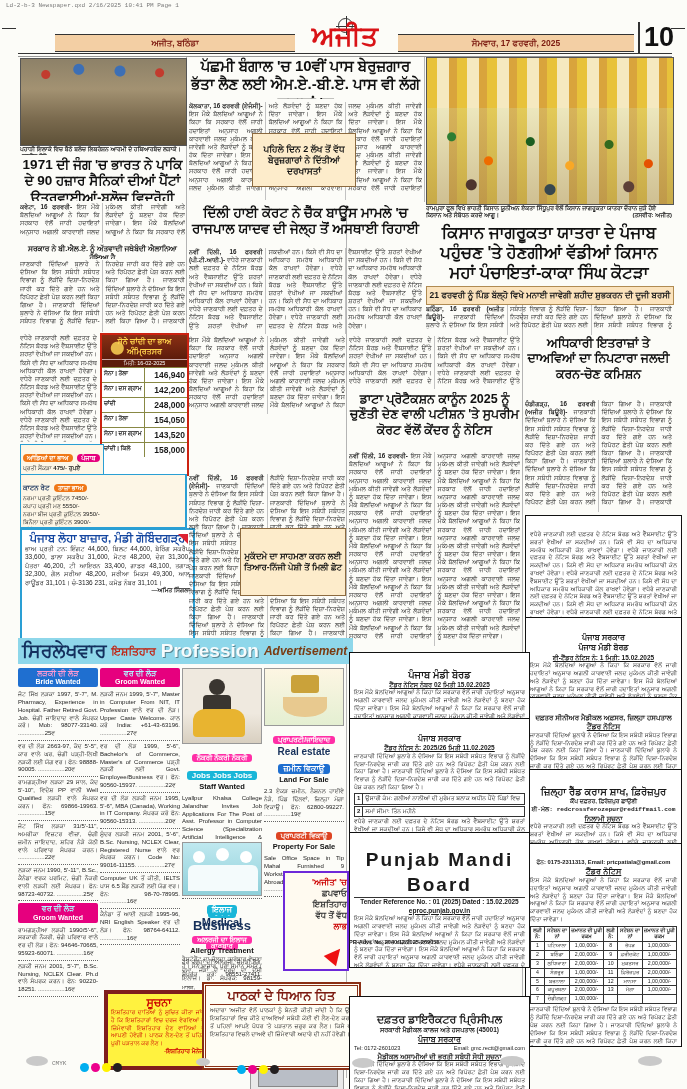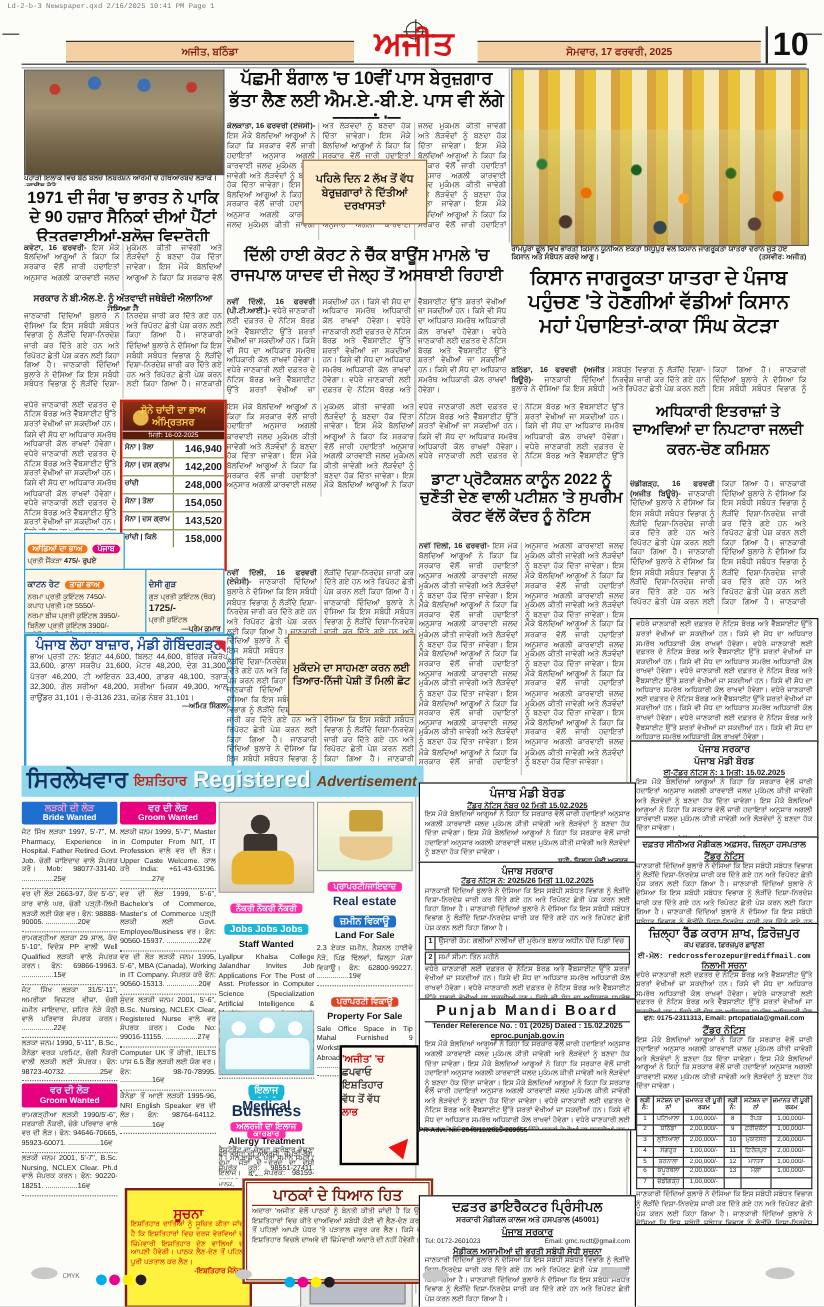--- a/index.html
+++ b/index.html
@@ -67,31 +67,31 @@
   .chead .l1{font-size:8px}.chead .l2{font-size:7px}
   .bride{background:#1f6fd0;color:#fff}.bride .l1{color:#ff9ad2}
   .groom{background:#e6007e;color:#fff}.groom .l1{color:#aff3ff}
   .ad{font-size:6px;line-height:1.3;text-align:justify;border-bottom:1px dotted #666;padding:2px 0;color:#222}
   .sechdr{text-align:center;margin:2px 0}
   .sechdr .cy{background:#19b6d8;color:#fff;font-weight:bold;font-size:8px;border-radius:3px;padding:0 5px;display:inline-block}
   .sechdr .big{font-weight:bold;font-size:13px;color:#16305a;display:block;line-height:1.1}
   .sechdr .pk{background:#ff2ea6;color:#fff;font-weight:bold;font-size:7px;border-radius:3px;padding:0 5px;display:inline-block}
   .sechdr .dk{font-weight:bold;font-size:7.5px;color:#111;display:block}
   .illus{border:1px solid #999;overflow:hidden;position:relative;margin-bottom:2px}
-  .promo{border:2px solid #000000;background:#fffaf0;text-align:left;font-weight:bold;color:#333;position:relative;overflow:hidden}
+  .promo{border:2px solid #6d28d9;background:#fffaf0;text-align:right;font-weight:bold;color:#333;position:relative;overflow:hidden}
   .promo .arrow{position:absolute;right:4px;bottom:6px;width:0;height:0;border-left:8px solid transparent;
       border-right:8px solid transparent;border-bottom:16px solid #e11;transform:rotate(40deg)}
-  .soochna{background:#fff23f;border:2px solid #7f1d1d;padding:14px 3px;overflow:hidden}
+  .soochna{background:#fff23f;border:4px solid #7f1d1d;padding:2px 3px;overflow:hidden}
   .soochna .t{color:#c00;font-weight:bold;text-align:center;font-size:11px}
   .soochna .b{color:#c00;font-size:6px;line-height:1.3;text-align:justify}
   .readers{background:#fffdf4;border:2px solid #8a2f14;outline:1px solid #8a2f14;outline-offset:-4px;padding:4px 6px;overflow:hidden}
   .readers .t{color:#7c1a10;font-weight:bold;text-align:center;font-size:13px;border-bottom:1px solid #8a2f14;margin-bottom:2px}
   .readers .b{font-size:6px;line-height:1.32;text-align:justify;color:#222}
   
-  .notice{border:1.5px solid #111;background:#fff;padding:2px 4px;overflow:hidden;font-size:6px;line-height:1.3;text-align:justify}
+  .notice{border:1.5px solid #111;background:#fff;padding:15px 4px;overflow:hidden;font-size:6px;line-height:1.3;text-align:justify}
   .nt{font-weight:bold;text-align:center;overflow:hidden}
   .nu{text-decoration:underline}
   .sig{text-align:right;font-weight:bold;font-size:6px;line-height:1.25}
   .pr{font-size:5.6px;font-weight:bold}
   .ptab{width:100%;border-collapse:collapse;font-size:5.2px;line-height:1.15;margin:2px 0}
   .ptab td,.ptab th{border:1px solid #333;padding:1px;text-align:center}
   .clock{display:inline-block;width:11px;height:11px;border:1.5px solid #111;border-radius:50%;position:relative;vertical-align:middle}
   .clock:before{content:"";position:absolute;left:4px;top:2px;width:1.5px;height:4px;background:#111}
   .clock:after{content:"";position:absolute;left:4px;top:4px;width:3.5px;height:1.5px;background:#111}
   
@@ -175,53 +175,47 @@
     <div class="rline"><span>ਪ੍ਰਤੀ ਸੈਂਕੜਾ</span> <b>475/- ਰੁਪਏ</b></div>
   </div>
 
   <div class="abs ratebox" style="left:20px;top:474px;width:165px;height:52px;display:flex">
     <div style="flex:1.6;padding:1px 2px;border-right:1px solid #2a9fd4">
       <b style="font-size:7px;color:#16305a">ਕਾਟਨ ਰੇਟ</b>
       <span class="chip">ਤਾਜ਼ਾ ਭਾਅ</span>
       <div class="rline"><span>ਨਰਮਾ ਪ੍ਰਤੀ ਕੁਇੰਟਲ 7450/-</span></div><div class="rline"><span>ਕਪਾਹ ਪ੍ਰਤੀ ਮਣ 5550/-</span></div><div class="rline"><span>ਨਰਮਾ ਬੀਜ ਪ੍ਰਤੀ ਕੁਇੰਟਲ 3950/-</span></div><div class="rline"><span>ਬਿਨੌਲਾ ਪ੍ਰਤੀ ਕੁਇੰਟਲ 3900/-</span></div><div class="rline"><span>ਵੜੇਵੇਂ ਪ੍ਰਤੀ ਕੁਇੰਟਲ 4100/-</span></div>
       
     </div>
-    <div style="flex:1;padding:1px 2px">
-      <b style="font-size:7px;color:#16305a">ਦੇਸੀ ਗੁੜ</b>
-      <div class="rline">ਗੁੜ ਪ੍ਰਤੀ ਕੁਇੰਟਲ (ਥੋਕ)</div>
-      <div class="rline" style="font-weight:bold;font-size:8px">1725/-</div>
-      <div class="rline">ਪ੍ਰਤੀ ਕੁਇੰਟਲ</div>
-      <div class="rline" style="text-align:right;font-weight:bold">—ਪ੍ਰੇਮ ਕੁਮਾਰ</div>
-    </div>
   </div>
 
   <div class="abs ironbox" style="left:20px;top:528px;width:165px;height:106px;padding:2px 3px">
     <div class="iron-t">ਪੰਜਾਬ ਲੋਹਾ ਬਾਜ਼ਾਰ, ਮੰਡੀ ਗੋਬਿੰਦਗੜ੍ਹ</div>
     <div class="j" style="font-size:6.5px">ਭਾਅ ਪ੍ਰਤੀ ਟਨ: ਇੰਗਟ 44,600, ਬਿਲਟ 44,600, ਬੋਰਿੰਗ ਸਕਰੈਪ 33,600, ਡਾਲਾ ਸਕਰੈਪ 31,600, ਮੋਟਰ 48,200, ਦੇਗ 31,300, ਪੱਤਰਾ 46,200, ਟੀ ਆਇਰਨ 33,400, ਗਾਡਰ 48,100, ਤਗਾੜ 32,300, ਗੋਲ ਸਰੀਆ 48,200, ਸਰੀਆ ਮਿਕਸ 49,300, ਆਲ ਰਾਊਂਡਰ 31,101। ਚੰ-3136 231, ਕਮੋਡ ਨੰਬਰ 31,101।</div>
     <div class="sig">—ਅਮਿਤ ਸਿੰਗਲਾ</div>
   </div>
 
   <div class="abs hl" style="left:189px;top:57px;width:233px;height:42px;font-size:15px">ਪੱਛਮੀ ਬੰਗਾਲ 'ਚ 10ਵੀਂ ਪਾਸ ਬੇਰੁਜ਼ਗਾਰ ਭੱਤਾ ਲੈਣ ਲਈ ਐਮ.ਏ.-ਬੀ.ਏ. ਪਾਸ ਵੀ ਲੱਗੇ ਕਤਾਰਾਂ 'ਚ</div>
   <div class="abs j c3" style="left:189px;top:102px;width:233px;height:98px"><b class="lead">ਕੋਲਕਾਤਾ, 16 ਫਰਵਰੀ (ਏਜੰਸੀ)-</b> <span>ਇਸ ਮੌਕੇ ਬੋਲਦਿਆਂ ਆਗੂਆਂ ਨੇ ਕਿਹਾ ਕਿ ਸਰਕਾਰ ਵੱਲੋਂ ਜਾਰੀ ਹਦਾਇਤਾਂ ਅਨੁਸਾਰ ਅਗਲੀ ਕਾਰਵਾਈ ਜਲਦ ਮੁਕੰਮਲ ਕੀਤੀ ਜਾਵੇਗੀ ਅਤੇ ਲੋੜਵੰਦਾਂ ਨੂੰ ਬਣਦਾ ਹੱਕ ਦਿੱਤਾ ਜਾਵੇਗਾ। ਇਸ ਮੌਕੇ ਬੋਲਦਿਆਂ ਆਗੂਆਂ ਨੇ ਕਿਹਾ ਕਿ ਸਰਕਾਰ ਵੱਲੋਂ ਜਾਰੀ ਹਦਾਇਤਾਂ ਅਨੁਸਾਰ ਅਗਲੀ ਕਾਰਵਾਈ ਜਲਦ ਮੁਕੰਮਲ ਕੀਤੀ ਜਾਵੇਗੀ ਅਤੇ ਲੋੜਵੰਦਾਂ ਨੂੰ ਬਣਦਾ ਹੱਕ ਦਿੱਤਾ ਜਾਵੇਗਾ। ਇਸ ਮੌਕੇ ਬੋਲਦਿਆਂ ਆਗੂਆਂ ਨੇ ਕਿਹਾ ਕਿ ਸਰਕਾਰ ਵੱਲੋਂ ਜਾਰੀ ਹਦਾਇਤਾਂ ਅਨੁਸਾਰ ਅਗਲੀ ਕਾਰਵਾਈ ਜਲਦ ਮੁਕੰਮਲ ਕੀਤੀ ਜਾਵੇਗੀ ਅਤੇ ਲੋੜਵੰਦਾਂ ਨੂੰ ਬਣਦਾ ਹੱਕ ਦਿੱਤਾ ਜਾਵੇਗਾ। ਇਸ ਮੌਕੇ ਬੋਲਦਿਆਂ ਆਗੂਆਂ ਨੇ ਕਿਹਾ ਕਿ ਸਰਕਾਰ ਵੱਲੋਂ ਜਾਰੀ ਹਦਾਇਤਾਂ ਅਨੁਸਾਰ ਅਗਲੀ ਕਾਰਵਾਈ ਜਲਦ ਮੁਕੰਮਲ ਕੀਤੀ ਜਾਵੇਗੀ ਅਤੇ ਲੋੜਵੰਦਾਂ ਨੂੰ ਬਣਦਾ ਹੱਕ ਦਿੱਤਾ ਜਾਵੇਗਾ। ਇਸ ਮੌਕੇ ਬੋਲਦਿਆਂ ਆਗੂਆਂ ਨੇ ਕਿਹਾ ਕਿ ਸਰਕਾਰ ਵੱਲੋਂ ਜਾਰੀ ਹਦਾਇਤਾਂ ਅਨੁਸਾਰ ਅਗਲੀ ਕਾਰਵਾਈ ਜਲਦ ਮੁਕੰਮਲ ਕੀਤੀ ਜਾਵੇਗੀ ਅਤੇ ਲੋੜਵੰਦਾਂ ਨੂੰ ਬਣਦਾ ਹੱਕ ਦਿੱਤਾ ਜਾਵੇਗਾ। ਇਸ ਮੌਕੇ ਬੋਲਦਿਆਂ ਆਗੂਆਂ ਨੇ ਕਿਹਾ ਕਿ ਸਰਕਾਰ ਵੱਲੋਂ ਜਾਰੀ ਹਦਾਇਤਾਂ ਅਨੁਸਾਰ ਅਗਲੀ ਕਾਰਵਾਈ ਜਲਦ ਮੁਕੰਮਲ ਕੀਤੀ ਜਾਵੇਗੀ ਅਤੇ ਲੋੜਵੰਦਾਂ ਨੂੰ ਬਣਦਾ ਹੱਕ ਦਿੱਤਾ ਜਾਵੇਗਾ। </span></div>
   <div class="abs hlbox" style="left:252px;top:133px;width:98px;height:48px;font-size:9px">ਪਹਿਲੇ ਦਿਨ 2 ਲੱਖ ਤੋਂ ਵੱਧ ਬੇਰੁਜ਼ਗਾਰਾਂ ਨੇ ਦਿੱਤੀਆਂ ਦਰਖਾਸਤਾਂ</div>
 
   <div class="abs photo ph-farmers" style="left:426px;top:57px;width:246px;height:146px"></div>
   <div class="abs cap" style="left:426px;top:205px;width:246px;height:15px"><span>ਰਾਮਪੁਰਾ ਫੂਲ ਵਿਖੇ ਭਾਰਤੀ ਕਿਸਾਨ ਯੂਨੀਅਨ ਏਕਤਾ ਸਿੱਧੂਪੁਰ ਵੱਲੋਂ ਕਿਸਾਨ ਜਾਗਰੂਕਤਾ ਯਾਤਰਾ ਦੌਰਾਨ ਜੁੜੇ ਹੋਏ ਕਿਸਾਨ ਅਤੇ ਸੰਬੋਧਨ ਕਰਦੇ ਆਗੂ।</span> <span style="float:right">(ਤਸਵੀਰ: ਅਜੀਤ)</span></div>
   <div class="abs hl" style="left:426px;top:222px;width:246px;height:62px;font-size:16.5px">ਕਿਸਾਨ ਜਾਗਰੂਕਤਾ ਯਾਤਰਾ ਦੇ ਪੰਜਾਬ ਪਹੁੰਚਣ 'ਤੇ ਹੋਣਗੀਆਂ ਵੱਡੀਆਂ ਕਿਸਾਨ ਮਹਾਂ ਪੰਚਾਇਤਾਂ-ਕਾਕਾ ਸਿੰਘ ਕੋਟੜਾ</div>
+  <div class="abs subbar" style="left:426px;top:286px;width:246px;height:17px;font-size:8.5px">21 ਫਰਵਰੀ ਨੂੰ ਪਿੰਡ ਬੱਲ੍ਹੋ ਵਿਖੇ ਮਨਾਈ ਜਾਵੇਗੀ ਸ਼ਹੀਦ ਸ਼ੁਭਕਰਨ ਦੀ ਦੂਜੀ ਬਰਸੀ</div>
   <div class="abs j c3" style="left:426px;top:305px;width:246px;height:30px"><b class="lead">ਬਠਿੰਡਾ, 16 ਫਰਵਰੀ (ਅਜੀਤ ਬਿਊਰੋ)-</b> <span>ਜਾਣਕਾਰੀ ਦਿੰਦਿਆਂ ਬੁਲਾਰੇ ਨੇ ਦੱਸਿਆ ਕਿ ਇਸ ਸਬੰਧੀ ਸਬੰਧਤ ਵਿਭਾਗ ਨੂੰ ਲੋੜੀਂਦੇ ਦਿਸ਼ਾ-ਨਿਰਦੇਸ਼ ਜਾਰੀ ਕਰ ਦਿੱਤੇ ਗਏ ਹਨ ਅਤੇ ਰਿਪੋਰਟ ਛੇਤੀ ਪੇਸ਼ ਕਰਨ ਲਈ ਕਿਹਾ ਗਿਆ ਹੈ। ਜਾਣਕਾਰੀ ਦਿੰਦਿਆਂ ਬੁਲਾਰੇ ਨੇ ਦੱਸਿਆ ਕਿ ਇਸ ਸਬੰਧੀ ਸਬੰਧਤ ਵਿਭਾਗ ਨੂੰ ਲੋੜੀਂਦੇ ਦਿਸ਼ਾ-ਨਿਰਦੇਸ਼ ਜਾਰੀ ਕਰ ਦਿੱਤੇ ਗਏ ਹਨ ਅਤੇ ਰਿਪੋਰਟ ਛੇਤੀ ਪੇਸ਼ ਕਰਨ ਲਈ ਕਿਹਾ ਗਿਆ ਹੈ। </span></div>
 
   <div class="abs hl" style="left:189px;top:205px;width:233px;height:41px;font-size:13.5px">ਦਿੱਲੀ ਹਾਈ ਕੋਰਟ ਨੇ ਚੈੱਕ ਬਾਊਂਸ ਮਾਮਲੇ 'ਚ ਰਾਜਪਾਲ ਯਾਦਵ ਦੀ ਜੇਲ੍ਹ ਤੋਂ ਅਸਥਾਈ ਰਿਹਾਈ</div>
   <div class="abs j c3" style="left:189px;top:248px;width:233px;height:86px"><b class="lead">ਨਵੀਂ ਦਿੱਲੀ, 16 ਫਰਵਰੀ (ਪੀ.ਟੀ.ਆਈ.)-</b> <span>ਵਧੇਰੇ ਜਾਣਕਾਰੀ ਲਈ ਦਫ਼ਤਰ ਦੇ ਨੋਟਿਸ ਬੋਰਡ ਅਤੇ ਵੈੱਬਸਾਈਟ ਉੱਤੇ ਸ਼ਰਤਾਂ ਵੇਖੀਆਂ ਜਾ ਸਕਦੀਆਂ ਹਨ। ਕਿਸੇ ਵੀ ਸੋਧ ਦਾ ਅਧਿਕਾਰ ਸਮਰੱਥ ਅਧਿਕਾਰੀ ਕੋਲ ਰਾਖਵਾਂ ਹੋਵੇਗਾ। ਵਧੇਰੇ ਜਾਣਕਾਰੀ ਲਈ ਦਫ਼ਤਰ ਦੇ ਨੋਟਿਸ ਬੋਰਡ ਅਤੇ ਵੈੱਬਸਾਈਟ ਉੱਤੇ ਸ਼ਰਤਾਂ ਵੇਖੀਆਂ ਜਾ ਸਕਦੀਆਂ ਹਨ। ਕਿਸੇ ਵੀ ਸੋਧ ਦਾ ਅਧਿਕਾਰ ਸਮਰੱਥ ਅਧਿਕਾਰੀ ਕੋਲ ਰਾਖਵਾਂ ਹੋਵੇਗਾ। ਵਧੇਰੇ ਜਾਣਕਾਰੀ ਲਈ ਦਫ਼ਤਰ ਦੇ ਨੋਟਿਸ ਬੋਰਡ ਅਤੇ ਵੈੱਬਸਾਈਟ ਉੱਤੇ ਸ਼ਰਤਾਂ ਵੇਖੀਆਂ ਜਾ ਸਕਦੀਆਂ ਹਨ। ਕਿਸੇ ਵੀ ਸੋਧ ਦਾ ਅਧਿਕਾਰ ਸਮਰੱਥ ਅਧਿਕਾਰੀ ਕੋਲ ਰਾਖਵਾਂ ਹੋਵੇਗਾ। ਵਧੇਰੇ ਜਾਣਕਾਰੀ ਲਈ ਦਫ਼ਤਰ ਦੇ ਨੋਟਿਸ ਬੋਰਡ ਅਤੇ ਵੈੱਬਸਾਈਟ ਉੱਤੇ ਸ਼ਰਤਾਂ ਵੇਖੀਆਂ ਜਾ ਸਕਦੀਆਂ ਹਨ। ਕਿਸੇ ਵੀ ਸੋਧ ਦਾ ਅਧਿਕਾਰ ਸਮਰੱਥ ਅਧਿਕਾਰੀ ਕੋਲ ਰਾਖਵਾਂ ਹੋਵੇਗਾ। ਵਧੇਰੇ ਜਾਣਕਾਰੀ ਲਈ ਦਫ਼ਤਰ ਦੇ ਨੋਟਿਸ ਬੋਰਡ ਅਤੇ ਵੈੱਬਸਾਈਟ ਉੱਤੇ ਸ਼ਰਤਾਂ ਵੇਖੀਆਂ ਜਾ ਸਕਦੀਆਂ ਹਨ। ਕਿਸੇ ਵੀ ਸੋਧ ਦਾ ਅਧਿਕਾਰ ਸਮਰੱਥ ਅਧਿਕਾਰੀ ਕੋਲ ਰਾਖਵਾਂ ਹੋਵੇਗਾ। </span></div>
 
   <div class="abs j c2" style="left:189px;top:336px;width:156px;height:78px"><span>ਇਸ ਮੌਕੇ ਬੋਲਦਿਆਂ ਆਗੂਆਂ ਨੇ ਕਿਹਾ ਕਿ ਸਰਕਾਰ ਵੱਲੋਂ ਜਾਰੀ ਹਦਾਇਤਾਂ ਅਨੁਸਾਰ ਅਗਲੀ ਕਾਰਵਾਈ ਜਲਦ ਮੁਕੰਮਲ ਕੀਤੀ ਜਾਵੇਗੀ ਅਤੇ ਲੋੜਵੰਦਾਂ ਨੂੰ ਬਣਦਾ ਹੱਕ ਦਿੱਤਾ ਜਾਵੇਗਾ। ਇਸ ਮੌਕੇ ਬੋਲਦਿਆਂ ਆਗੂਆਂ ਨੇ ਕਿਹਾ ਕਿ ਸਰਕਾਰ ਵੱਲੋਂ ਜਾਰੀ ਹਦਾਇਤਾਂ ਅਨੁਸਾਰ ਅਗਲੀ ਕਾਰਵਾਈ ਜਲਦ ਮੁਕੰਮਲ ਕੀਤੀ ਜਾਵੇਗੀ ਅਤੇ ਲੋੜਵੰਦਾਂ ਨੂੰ ਬਣਦਾ ਹੱਕ ਦਿੱਤਾ ਜਾਵੇਗਾ। ਇਸ ਮੌਕੇ ਬੋਲਦਿਆਂ ਆਗੂਆਂ ਨੇ ਕਿਹਾ ਕਿ ਸਰਕਾਰ ਵੱਲੋਂ ਜਾਰੀ ਹਦਾਇਤਾਂ ਅਨੁਸਾਰ ਅਗਲੀ ਕਾਰਵਾਈ ਜਲਦ ਮੁਕੰਮਲ ਕੀਤੀ ਜਾਵੇਗੀ ਅਤੇ ਲੋੜਵੰਦਾਂ ਨੂੰ ਬਣਦਾ ਹੱਕ ਦਿੱਤਾ ਜਾਵੇਗਾ। ਇਸ ਮੌਕੇ ਬੋਲਦਿਆਂ ਆਗੂਆਂ ਨੇ ਕਿਹਾ ਕਿ ਸਰਕਾਰ ਵੱਲੋਂ ਜਾਰੀ ਹਦਾਇਤਾਂ ਅਨੁਸਾਰ ਅਗਲੀ ਕਾਰਵਾਈ ਜਲਦ ਮੁਕੰਮਲ ਕੀਤੀ ਜਾਵੇਗੀ ਅਤੇ ਲੋੜਵੰਦਾਂ ਨੂੰ ਬਣਦਾ ਹੱਕ ਦਿੱਤਾ ਜਾਵੇਗਾ। </span></div>
   <div class="abs j c2" style="left:189px;top:474px;width:156px;height:166px"><b class="lead">ਨਵੀਂ ਦਿੱਲੀ, 16 ਫਰਵਰੀ (ਏਜੰਸੀ)-</b> <span>ਜਾਣਕਾਰੀ ਦਿੰਦਿਆਂ ਬੁਲਾਰੇ ਨੇ ਦੱਸਿਆ ਕਿ ਇਸ ਸਬੰਧੀ ਸਬੰਧਤ ਵਿਭਾਗ ਨੂੰ ਲੋੜੀਂਦੇ ਦਿਸ਼ਾ-ਨਿਰਦੇਸ਼ ਜਾਰੀ ਕਰ ਦਿੱਤੇ ਗਏ ਹਨ ਅਤੇ ਰਿਪੋਰਟ ਛੇਤੀ ਪੇਸ਼ ਕਰਨ ਲਈ ਕਿਹਾ ਗਿਆ ਹੈ। ਜਾਣਕਾਰੀ ਦਿੰਦਿਆਂ ਬੁਲਾਰੇ ਨੇ ਦੱਸਿਆ ਕਿ ਇਸ ਸਬੰਧੀ ਸਬੰਧਤ ਵਿਭਾਗ ਨੂੰ ਲੋੜੀਂਦੇ ਦਿਸ਼ਾ-ਨਿਰਦੇਸ਼ ਜਾਰੀ ਕਰ ਦਿੱਤੇ ਗਏ ਹਨ ਅਤੇ ਰਿਪੋਰਟ ਛੇਤੀ ਪੇਸ਼ ਕਰਨ ਲਈ ਕਿਹਾ ਗਿਆ ਹੈ। ਜਾਣਕਾਰੀ ਦਿੰਦਿਆਂ ਬੁਲਾਰੇ ਨੇ ਦੱਸਿਆ ਕਿ ਇਸ ਸਬੰਧੀ ਸਬੰਧਤ ਵਿਭਾਗ ਨੂੰ ਲੋੜੀਂਦੇ ਦਿਸ਼ਾ-ਨਿਰਦੇਸ਼ ਜਾਰੀ ਕਰ ਦਿੱਤੇ ਗਏ ਹਨ ਅਤੇ ਰਿਪੋਰਟ ਛੇਤੀ ਪੇਸ਼ ਕਰਨ ਲਈ ਕਿਹਾ ਗਿਆ ਹੈ। ਜਾਣਕਾਰੀ ਦਿੰਦਿਆਂ ਬੁਲਾਰੇ ਨੇ ਦੱਸਿਆ ਕਿ ਇਸ ਸਬੰਧੀ ਸਬੰਧਤ ਵਿਭਾਗ ਨੂੰ ਲੋੜੀਂਦੇ ਦਿਸ਼ਾ-ਨਿਰਦੇਸ਼ ਜਾਰੀ ਕਰ ਦਿੱਤੇ ਗਏ ਹਨ ਅਤੇ ਰਿਪੋਰਟ ਛੇਤੀ ਪੇਸ਼ ਕਰਨ ਲਈ ਕਿਹਾ ਗਿਆ ਹੈ। ਜਾਣਕਾਰੀ ਦਿੰਦਿਆਂ ਬੁਲਾਰੇ ਨੇ ਦੱਸਿਆ ਕਿ ਇਸ ਸਬੰਧੀ ਸਬੰਧਤ ਵਿਭਾਗ ਨੂੰ ਲੋੜੀਂਦੇ ਦਿਸ਼ਾ-ਨਿਰਦੇਸ਼ ਜਾਰੀ ਕਰ ਦਿੱਤੇ ਗਏ ਹਨ ਅਤੇ ਰਿਪੋਰਟ ਛੇਤੀ ਪੇਸ਼ ਕਰਨ ਲਈ ਕਿਹਾ ਗਿਆ ਹੈ। ਜਾਣਕਾਰੀ ਦਿੰਦਿਆਂ ਬੁਲਾਰੇ ਨੇ ਦੱਸਿਆ ਕਿ ਇਸ ਸਬੰਧੀ ਸਬੰਧਤ ਵਿਭਾਗ ਨੂੰ ਲੋੜੀਂਦੇ ਦਿਸ਼ਾ-ਨਿਰਦੇਸ਼ ਜਾਰੀ ਕਰ ਦਿੱਤੇ ਗਏ ਹਨ ਅਤੇ ਰਿਪੋਰਟ ਛੇਤੀ ਪੇਸ਼ ਕਰਨ ਲਈ ਕਿਹਾ ਗਿਆ ਹੈ। ਜਾਣਕਾਰੀ ਦਿੰਦਿਆਂ ਬੁਲਾਰੇ ਨੇ ਦੱਸਿਆ ਕਿ ਇਸ ਸਬੰਧੀ ਸਬੰਧਤ ਵਿਭਾਗ ਨੂੰ ਲੋੜੀਂਦੇ ਦਿਸ਼ਾ-ਨਿਰਦੇਸ਼ ਜਾਰੀ ਕਰ ਦਿੱਤੇ ਗਏ ਹਨ ਅਤੇ ਰਿਪੋਰਟ ਛੇਤੀ ਪੇਸ਼ ਕਰਨ ਲਈ ਕਿਹਾ ਗਿਆ ਹੈ। ਜਾਣਕਾਰੀ ਦਿੰਦਿਆਂ ਬੁਲਾਰੇ ਨੇ ਦੱਸਿਆ ਕਿ ਇਸ ਸਬੰਧੀ ਸਬੰਧਤ ਵਿਭਾਗ ਨੂੰ ਲੋੜੀਂਦੇ ਦਿਸ਼ਾ-ਨਿਰਦੇਸ਼ ਜਾਰੀ ਕਰ ਦਿੱਤੇ ਗਏ ਹਨ ਅਤੇ ਰਿਪੋਰਟ ਛੇਤੀ ਪੇਸ਼ ਕਰਨ ਲਈ ਕਿਹਾ ਗਿਆ ਹੈ। </span></div>
   <div class="abs hlbox" style="left:240px;top:528px;width:100px;height:62px;font-size:8.5px">ਮੁਕੱਦਮੇ ਦਾ ਸਾਹਮਣਾ ਕਰਨ ਲਈ ਤਿਆਰ-ਨਿੱਜੀ ਪੇਸ਼ੀ ਤੋਂ ਮਿਲੀ ਛੋਟ</div>
 
   <div class="abs j c2" style="left:349px;top:336px;width:171px;height:53px"><span>ਵਧੇਰੇ ਜਾਣਕਾਰੀ ਲਈ ਦਫ਼ਤਰ ਦੇ ਨੋਟਿਸ ਬੋਰਡ ਅਤੇ ਵੈੱਬਸਾਈਟ ਉੱਤੇ ਸ਼ਰਤਾਂ ਵੇਖੀਆਂ ਜਾ ਸਕਦੀਆਂ ਹਨ। ਕਿਸੇ ਵੀ ਸੋਧ ਦਾ ਅਧਿਕਾਰ ਸਮਰੱਥ ਅਧਿਕਾਰੀ ਕੋਲ ਰਾਖਵਾਂ ਹੋਵੇਗਾ। ਵਧੇਰੇ ਜਾਣਕਾਰੀ ਲਈ ਦਫ਼ਤਰ ਦੇ ਨੋਟਿਸ ਬੋਰਡ ਅਤੇ ਵੈੱਬਸਾਈਟ ਉੱਤੇ ਸ਼ਰਤਾਂ ਵੇਖੀਆਂ ਜਾ ਸਕਦੀਆਂ ਹਨ। ਕਿਸੇ ਵੀ ਸੋਧ ਦਾ ਅਧਿਕਾਰ ਸਮਰੱਥ ਅਧਿਕਾਰੀ ਕੋਲ ਰਾਖਵਾਂ ਹੋਵੇਗਾ। ਵਧੇਰੇ ਜਾਣਕਾਰੀ ਲਈ ਦਫ਼ਤਰ ਦੇ ਨੋਟਿਸ ਬੋਰਡ ਅਤੇ ਵੈੱਬਸਾਈਟ ਉੱਤੇ ਸ਼ਰਤਾਂ ਵੇਖੀਆਂ ਜਾ ਸਕਦੀਆਂ ਹਨ। ਕਿਸੇ ਵੀ ਸੋਧ ਦਾ ਅਧਿਕਾਰ ਸਮਰੱਥ ਅਧਿਕਾਰੀ ਕੋਲ ਰਾਖਵਾਂ ਹੋਵੇਗਾ। </span></div>
-  <div class="abs hl" style="left:349px;top:392px;width:171px;height:57px;font-size:12.5px">ਡਾਟਾ ਪ੍ਰੋਟੈਕਸ਼ਨ ਕਾਨੂੰਨ 2022 ਨੂੰ ਚੁਣੌਤੀ ਦੇਣ ਵਾਲੀ ਪਟੀਸ਼ਨ 'ਤੇ ਸੁਪਰੀਮ ਕੋਰਟ ਵੱਲੋਂ ਕੇਂਦਰ ਨੂੰ ਨੋਟਿਸ</div>
+  <div class="abs hl" style="left:349px;top:392px;width:171px;height:57px;font-size:12.5px">ਡਾਟਾ ਪ੍ਰੋਟੈਕਸ਼ਨ ਕਾਨੂੰਨ 2025 ਨੂੰ ਚੁਣੌਤੀ ਦੇਣ ਵਾਲੀ ਪਟੀਸ਼ਨ 'ਤੇ ਸੁਪਰੀਮ ਕੋਰਟ ਵੱਲੋਂ ਕੇਂਦਰ ਨੂੰ ਨੋਟਿਸ</div>
   <div class="abs j c2" style="left:349px;top:452px;width:171px;height:194px"><b class="lead">ਨਵੀਂ ਦਿੱਲੀ, 16 ਫਰਵਰੀ-</b> <span>ਇਸ ਮੌਕੇ ਬੋਲਦਿਆਂ ਆਗੂਆਂ ਨੇ ਕਿਹਾ ਕਿ ਸਰਕਾਰ ਵੱਲੋਂ ਜਾਰੀ ਹਦਾਇਤਾਂ ਅਨੁਸਾਰ ਅਗਲੀ ਕਾਰਵਾਈ ਜਲਦ ਮੁਕੰਮਲ ਕੀਤੀ ਜਾਵੇਗੀ ਅਤੇ ਲੋੜਵੰਦਾਂ ਨੂੰ ਬਣਦਾ ਹੱਕ ਦਿੱਤਾ ਜਾਵੇਗਾ। ਇਸ ਮੌਕੇ ਬੋਲਦਿਆਂ ਆਗੂਆਂ ਨੇ ਕਿਹਾ ਕਿ ਸਰਕਾਰ ਵੱਲੋਂ ਜਾਰੀ ਹਦਾਇਤਾਂ ਅਨੁਸਾਰ ਅਗਲੀ ਕਾਰਵਾਈ ਜਲਦ ਮੁਕੰਮਲ ਕੀਤੀ ਜਾਵੇਗੀ ਅਤੇ ਲੋੜਵੰਦਾਂ ਨੂੰ ਬਣਦਾ ਹੱਕ ਦਿੱਤਾ ਜਾਵੇਗਾ। ਇਸ ਮੌਕੇ ਬੋਲਦਿਆਂ ਆਗੂਆਂ ਨੇ ਕਿਹਾ ਕਿ ਸਰਕਾਰ ਵੱਲੋਂ ਜਾਰੀ ਹਦਾਇਤਾਂ ਅਨੁਸਾਰ ਅਗਲੀ ਕਾਰਵਾਈ ਜਲਦ ਮੁਕੰਮਲ ਕੀਤੀ ਜਾਵੇਗੀ ਅਤੇ ਲੋੜਵੰਦਾਂ ਨੂੰ ਬਣਦਾ ਹੱਕ ਦਿੱਤਾ ਜਾਵੇਗਾ। ਇਸ ਮੌਕੇ ਬੋਲਦਿਆਂ ਆਗੂਆਂ ਨੇ ਕਿਹਾ ਕਿ ਸਰਕਾਰ ਵੱਲੋਂ ਜਾਰੀ ਹਦਾਇਤਾਂ ਅਨੁਸਾਰ ਅਗਲੀ ਕਾਰਵਾਈ ਜਲਦ ਮੁਕੰਮਲ ਕੀਤੀ ਜਾਵੇਗੀ ਅਤੇ ਲੋੜਵੰਦਾਂ ਨੂੰ ਬਣਦਾ ਹੱਕ ਦਿੱਤਾ ਜਾਵੇਗਾ। ਇਸ ਮੌਕੇ ਬੋਲਦਿਆਂ ਆਗੂਆਂ ਨੇ ਕਿਹਾ ਕਿ ਸਰਕਾਰ ਵੱਲੋਂ ਜਾਰੀ ਹਦਾਇਤਾਂ ਅਨੁਸਾਰ ਅਗਲੀ ਕਾਰਵਾਈ ਜਲਦ ਮੁਕੰਮਲ ਕੀਤੀ ਜਾਵੇਗੀ ਅਤੇ ਲੋੜਵੰਦਾਂ ਨੂੰ ਬਣਦਾ ਹੱਕ ਦਿੱਤਾ ਜਾਵੇਗਾ। ਇਸ ਮੌਕੇ ਬੋਲਦਿਆਂ ਆਗੂਆਂ ਨੇ ਕਿਹਾ ਕਿ ਸਰਕਾਰ ਵੱਲੋਂ ਜਾਰੀ ਹਦਾਇਤਾਂ ਅਨੁਸਾਰ ਅਗਲੀ ਕਾਰਵਾਈ ਜਲਦ ਮੁਕੰਮਲ ਕੀਤੀ ਜਾਵੇਗੀ ਅਤੇ ਲੋੜਵੰਦਾਂ ਨੂੰ ਬਣਦਾ ਹੱਕ ਦਿੱਤਾ ਜਾਵੇਗਾ। ਇਸ ਮੌਕੇ ਬੋਲਦਿਆਂ ਆਗੂਆਂ ਨੇ ਕਿਹਾ ਕਿ ਸਰਕਾਰ ਵੱਲੋਂ ਜਾਰੀ ਹਦਾਇਤਾਂ ਅਨੁਸਾਰ ਅਗਲੀ ਕਾਰਵਾਈ ਜਲਦ ਮੁਕੰਮਲ ਕੀਤੀ ਜਾਵੇਗੀ ਅਤੇ ਲੋੜਵੰਦਾਂ ਨੂੰ ਬਣਦਾ ਹੱਕ ਦਿੱਤਾ ਜਾਵੇਗਾ। ਇਸ ਮੌਕੇ ਬੋਲਦਿਆਂ ਆਗੂਆਂ ਨੇ ਕਿਹਾ ਕਿ ਸਰਕਾਰ ਵੱਲੋਂ ਜਾਰੀ ਹਦਾਇਤਾਂ ਅਨੁਸਾਰ ਅਗਲੀ ਕਾਰਵਾਈ ਜਲਦ ਮੁਕੰਮਲ ਕੀਤੀ ਜਾਵੇਗੀ ਅਤੇ ਲੋੜਵੰਦਾਂ ਨੂੰ ਬਣਦਾ ਹੱਕ ਦਿੱਤਾ ਜਾਵੇਗਾ। ਇਸ ਮੌਕੇ ਬੋਲਦਿਆਂ ਆਗੂਆਂ ਨੇ ਕਿਹਾ ਕਿ ਸਰਕਾਰ ਵੱਲੋਂ ਜਾਰੀ ਹਦਾਇਤਾਂ ਅਨੁਸਾਰ ਅਗਲੀ ਕਾਰਵਾਈ ਜਲਦ ਮੁਕੰਮਲ ਕੀਤੀ ਜਾਵੇਗੀ ਅਤੇ ਲੋੜਵੰਦਾਂ ਨੂੰ ਬਣਦਾ ਹੱਕ ਦਿੱਤਾ ਜਾਵੇਗਾ। </span></div>
 
   <div class="abs hl" style="left:525px;top:336px;width:147px;height:61px;font-size:12.5px">ਅਧਿਕਾਰੀ ਇਤਰਾਜ਼ਾਂ ਤੇ ਦਾਅਵਿਆਂ ਦਾ ਨਿਪਟਾਰਾ ਜਲਦੀ ਕਰਨ-ਚੋਣ ਕਮਿਸ਼ਨ</div>
   <div class="abs j c2" style="left:525px;top:400px;width:147px;height:112px"><b class="lead">ਚੰਡੀਗੜ੍ਹ, 16 ਫਰਵਰੀ (ਅਜੀਤ ਬਿਊਰੋ)-</b> <span>ਜਾਣਕਾਰੀ ਦਿੰਦਿਆਂ ਬੁਲਾਰੇ ਨੇ ਦੱਸਿਆ ਕਿ ਇਸ ਸਬੰਧੀ ਸਬੰਧਤ ਵਿਭਾਗ ਨੂੰ ਲੋੜੀਂਦੇ ਦਿਸ਼ਾ-ਨਿਰਦੇਸ਼ ਜਾਰੀ ਕਰ ਦਿੱਤੇ ਗਏ ਹਨ ਅਤੇ ਰਿਪੋਰਟ ਛੇਤੀ ਪੇਸ਼ ਕਰਨ ਲਈ ਕਿਹਾ ਗਿਆ ਹੈ। ਜਾਣਕਾਰੀ ਦਿੰਦਿਆਂ ਬੁਲਾਰੇ ਨੇ ਦੱਸਿਆ ਕਿ ਇਸ ਸਬੰਧੀ ਸਬੰਧਤ ਵਿਭਾਗ ਨੂੰ ਲੋੜੀਂਦੇ ਦਿਸ਼ਾ-ਨਿਰਦੇਸ਼ ਜਾਰੀ ਕਰ ਦਿੱਤੇ ਗਏ ਹਨ ਅਤੇ ਰਿਪੋਰਟ ਛੇਤੀ ਪੇਸ਼ ਕਰਨ ਲਈ ਕਿਹਾ ਗਿਆ ਹੈ। ਜਾਣਕਾਰੀ ਦਿੰਦਿਆਂ ਬੁਲਾਰੇ ਨੇ ਦੱਸਿਆ ਕਿ ਇਸ ਸਬੰਧੀ ਸਬੰਧਤ ਵਿਭਾਗ ਨੂੰ ਲੋੜੀਂਦੇ ਦਿਸ਼ਾ-ਨਿਰਦੇਸ਼ ਜਾਰੀ ਕਰ ਦਿੱਤੇ ਗਏ ਹਨ ਅਤੇ ਰਿਪੋਰਟ ਛੇਤੀ ਪੇਸ਼ ਕਰਨ ਲਈ ਕਿਹਾ ਗਿਆ ਹੈ। ਜਾਣਕਾਰੀ ਦਿੰਦਿਆਂ ਬੁਲਾਰੇ ਨੇ ਦੱਸਿਆ ਕਿ ਇਸ ਸਬੰਧੀ ਸਬੰਧਤ ਵਿਭਾਗ ਨੂੰ ਲੋੜੀਂਦੇ ਦਿਸ਼ਾ-ਨਿਰਦੇਸ਼ ਜਾਰੀ ਕਰ ਦਿੱਤੇ ਗਏ ਹਨ ਅਤੇ ਰਿਪੋਰਟ ਛੇਤੀ ਪੇਸ਼ ਕਰਨ ਲਈ ਕਿਹਾ ਗਿਆ ਹੈ। ਜਾਣਕਾਰੀ ਦਿੰਦਿਆਂ ਬੁਲਾਰੇ ਨੇ ਦੱਸਿਆ ਕਿ ਇਸ ਸਬੰਧੀ ਸਬੰਧਤ ਵਿਭਾਗ ਨੂੰ ਲੋੜੀਂਦੇ ਦਿਸ਼ਾ-ਨਿਰਦੇਸ਼ ਜਾਰੀ ਕਰ ਦਿੱਤੇ ਗਏ ਹਨ ਅਤੇ ਰਿਪੋਰਟ ਛੇਤੀ ਪੇਸ਼ ਕਰਨ ਲਈ ਕਿਹਾ ਗਿਆ ਹੈ। </span></div>
 
   <div class="abs notice" style="left:525px;top:515px;width:147px;height:98px">
     <span>ਵਧੇਰੇ ਜਾਣਕਾਰੀ ਲਈ ਦਫ਼ਤਰ ਦੇ ਨੋਟਿਸ ਬੋਰਡ ਅਤੇ ਵੈੱਬਸਾਈਟ ਉੱਤੇ ਸ਼ਰਤਾਂ ਵੇਖੀਆਂ ਜਾ ਸਕਦੀਆਂ ਹਨ। ਕਿਸੇ ਵੀ ਸੋਧ ਦਾ ਅਧਿਕਾਰ ਸਮਰੱਥ ਅਧਿਕਾਰੀ ਕੋਲ ਰਾਖਵਾਂ ਹੋਵੇਗਾ। ਵਧੇਰੇ ਜਾਣਕਾਰੀ ਲਈ ਦਫ਼ਤਰ ਦੇ ਨੋਟਿਸ ਬੋਰਡ ਅਤੇ ਵੈੱਬਸਾਈਟ ਉੱਤੇ ਸ਼ਰਤਾਂ ਵੇਖੀਆਂ ਜਾ ਸਕਦੀਆਂ ਹਨ। ਕਿਸੇ ਵੀ ਸੋਧ ਦਾ ਅਧਿਕਾਰ ਸਮਰੱਥ ਅਧਿਕਾਰੀ ਕੋਲ ਰਾਖਵਾਂ ਹੋਵੇਗਾ। ਵਧੇਰੇ ਜਾਣਕਾਰੀ ਲਈ ਦਫ਼ਤਰ ਦੇ ਨੋਟਿਸ ਬੋਰਡ ਅਤੇ ਵੈੱਬਸਾਈਟ ਉੱਤੇ ਸ਼ਰਤਾਂ ਵੇਖੀਆਂ ਜਾ ਸਕਦੀਆਂ ਹਨ। ਕਿਸੇ ਵੀ ਸੋਧ ਦਾ ਅਧਿਕਾਰ ਸਮਰੱਥ ਅਧਿਕਾਰੀ ਕੋਲ ਰਾਖਵਾਂ ਹੋਵੇਗਾ। ਵਧੇਰੇ ਜਾਣਕਾਰੀ ਲਈ ਦਫ਼ਤਰ ਦੇ ਨੋਟਿਸ ਬੋਰਡ ਅਤੇ ਵੈੱਬਸਾਈਟ ਉੱਤੇ ਸ਼ਰਤਾਂ ਵੇਖੀਆਂ ਜਾ ਸਕਦੀਆਂ ਹਨ। ਕਿਸੇ ਵੀ ਸੋਧ ਦਾ ਅਧਿਕਾਰ ਸਮਰੱਥ ਅਧਿਕਾਰੀ ਕੋਲ ਰਾਖਵਾਂ ਹੋਵੇਗਾ। ਵਧੇਰੇ ਜਾਣਕਾਰੀ ਲਈ ਦਫ਼ਤਰ ਦੇ ਨੋਟਿਸ ਬੋਰਡ ਅਤੇ ਵੈੱਬਸਾਈਟ ਉੱਤੇ ਸ਼ਰਤਾਂ ਵੇਖੀਆਂ ਜਾ ਸਕਦੀਆਂ ਹਨ। ਕਿਸੇ ਵੀ ਸੋਧ ਦਾ ਅਧਿਕਾਰ ਸਮਰੱਥ ਅਧਿਕਾਰੀ ਕੋਲ ਰਾਖਵਾਂ ਹੋਵੇਗਾ। </span>
     
     
     
@@ -327,21 +321,21 @@
             <td></td>
         </tr>
       </tbody>
     </table>
     <span>ਜਾਣਕਾਰੀ ਦਿੰਦਿਆਂ ਬੁਲਾਰੇ ਨੇ ਦੱਸਿਆ ਕਿ ਇਸ ਸਬੰਧੀ ਸਬੰਧਤ ਵਿਭਾਗ ਨੂੰ ਲੋੜੀਂਦੇ ਦਿਸ਼ਾ-ਨਿਰਦੇਸ਼ ਜਾਰੀ ਕਰ ਦਿੱਤੇ ਗਏ ਹਨ ਅਤੇ ਰਿਪੋਰਟ ਛੇਤੀ ਪੇਸ਼ ਕਰਨ ਲਈ ਕਿਹਾ ਗਿਆ ਹੈ। ਜਾਣਕਾਰੀ ਦਿੰਦਿਆਂ ਬੁਲਾਰੇ ਨੇ ਦੱਸਿਆ ਕਿ ਇਸ ਸਬੰਧੀ ਸਬੰਧਤ ਵਿਭਾਗ ਨੂੰ ਲੋੜੀਂਦੇ ਦਿਸ਼ਾ-ਨਿਰਦੇਸ਼ ਜਾਰੀ ਕਰ ਦਿੱਤੇ ਗਏ ਹਨ ਅਤੇ ਰਿਪੋਰਟ ਛੇਤੀ ਪੇਸ਼ ਕਰਨ ਲਈ ਕਿਹਾ ਗਿਆ ਹੈ। </span>
   </div>
 
   <div class="abs banner" style="left:18px;top:638px;width:327px;height:26px">
     <span class="ban-pa">ਸਿਰਲੇਖਵਾਰ</span>
     <span class="ban-pa2">ਇਸ਼ਤਿਹਾਰ</span>
-    <span class="ban-en">Registered</span>
+    <span class="ban-en">Profession</span>
     <span class="ban-en2">Advertisement</span>
   </div>
 
   <div class="abs" style="left:18px;top:668px;width:80px;height:390px;overflow:hidden">
     <div class="chead bride">
       <div class="l1">ਲੜਕੀ ਦੀ ਲੋੜ</div>
       <div class="l2">Bride Wanted</div>
     </div>
     <div>
       <div class="ad"><span>ਜੱਟ ਸਿੱਖ ਲੜਕਾ 1997, 5'-7", M. Pharmacy, Experience in Hospital. Father Retired Govt. Job. ਚੰਗੀ ਜਾਇਦਾਦ ਵਾਲੇ ਸੰਪਰਕ ਕਰੋ। Mob: 98077-33140. ................25ਵ</span></div>
@@ -478,21 +472,21 @@
       <span style="border-right:1px solid #333;padding:1px 2px;font-weight:bold">2</span>
       <span style="padding:1px 2px">ਸਮਾਂ ਸੀਮਾ: ਤਿੰਨ ਮਹੀਨੇ</span>
     </div>
     <span>ਵਧੇਰੇ ਜਾਣਕਾਰੀ ਲਈ ਦਫ਼ਤਰ ਦੇ ਨੋਟਿਸ ਬੋਰਡ ਅਤੇ ਵੈੱਬਸਾਈਟ ਉੱਤੇ ਸ਼ਰਤਾਂ ਵੇਖੀਆਂ ਜਾ ਸਕਦੀਆਂ ਹਨ। ਕਿਸੇ ਵੀ ਸੋਧ ਦਾ ਅਧਿਕਾਰ ਸਮਰੱਥ ਅਧਿਕਾਰੀ ਕੋਲ ਰਾਖਵਾਂ ਹੋਵੇਗਾ। ਵਧੇਰੇ ਜਾਣਕਾਰੀ ਲਈ ਦਫ਼ਤਰ ਦੇ ਨੋਟਿਸ ਬੋਰਡ ਅਤੇ ਵੈੱਬਸਾਈਟ ਉੱਤੇ ਸ਼ਰਤਾਂ ਵੇਖੀਆਂ ਜਾ ਸਕਦੀਆਂ ਹਨ। ਕਿਸੇ ਵੀ ਸੋਧ ਦਾ ਅਧਿਕਾਰ ਸਮਰੱਥ ਅਧਿਕਾਰੀ ਕੋਲ ਰਾਖਵਾਂ ਹੋਵੇਗਾ। </span>
     
     
     
   </div>
 
   <div class="abs notice" style="left:349px;top:832px;width:171px;height:104px">
-    <div class="nt" style="font-size:12px;letter-spacing:2px;border-bottom:1px solid #333">Punjab Mandi Board</div>
+    <div class="nt" style="font-size:19px;letter-spacing:2px;border-bottom:1px solid #333">Punjab Mandi Board</div>
     <div class="nt" style="font-size:6.5px">Tender Reference No. : 01 (2025) Dated : 15.02.2025</div>
     <div class="nt nu" style="font-size:6.5px">eproc.punjab.gov.in</div>
     <span>ਇਸ ਮੌਕੇ ਬੋਲਦਿਆਂ ਆਗੂਆਂ ਨੇ ਕਿਹਾ ਕਿ ਸਰਕਾਰ ਵੱਲੋਂ ਜਾਰੀ ਹਦਾਇਤਾਂ ਅਨੁਸਾਰ ਅਗਲੀ ਕਾਰਵਾਈ ਜਲਦ ਮੁਕੰਮਲ ਕੀਤੀ ਜਾਵੇਗੀ ਅਤੇ ਲੋੜਵੰਦਾਂ ਨੂੰ ਬਣਦਾ ਹੱਕ ਦਿੱਤਾ ਜਾਵੇਗਾ। ਇਸ ਮੌਕੇ ਬੋਲਦਿਆਂ ਆਗੂਆਂ ਨੇ ਕਿਹਾ ਕਿ ਸਰਕਾਰ ਵੱਲੋਂ ਜਾਰੀ ਹਦਾਇਤਾਂ ਅਨੁਸਾਰ ਅਗਲੀ ਕਾਰਵਾਈ ਜਲਦ ਮੁਕੰਮਲ ਕੀਤੀ ਜਾਵੇਗੀ ਅਤੇ ਲੋੜਵੰਦਾਂ ਨੂੰ ਬਣਦਾ ਹੱਕ ਦਿੱਤਾ ਜਾਵੇਗਾ। ਇਸ ਮੌਕੇ ਬੋਲਦਿਆਂ ਆਗੂਆਂ ਨੇ ਕਿਹਾ ਕਿ ਸਰਕਾਰ ਵੱਲੋਂ ਜਾਰੀ ਹਦਾਇਤਾਂ ਅਨੁਸਾਰ ਅਗਲੀ ਕਾਰਵਾਈ ਜਲਦ ਮੁਕੰਮਲ ਕੀਤੀ ਜਾਵੇਗੀ ਅਤੇ ਲੋੜਵੰਦਾਂ ਨੂੰ ਬਣਦਾ ਹੱਕ ਦਿੱਤਾ ਜਾਵੇਗਾ। </span>
     <span>ਵਧੇਰੇ ਜਾਣਕਾਰੀ ਲਈ ਦਫ਼ਤਰ ਦੇ ਨੋਟਿਸ ਬੋਰਡ ਅਤੇ ਵੈੱਬਸਾਈਟ ਉੱਤੇ ਸ਼ਰਤਾਂ ਵੇਖੀਆਂ ਜਾ ਸਕਦੀਆਂ ਹਨ। ਕਿਸੇ ਵੀ ਸੋਧ ਦਾ ਅਧਿਕਾਰ ਸਮਰੱਥ ਅਧਿਕਾਰੀ ਕੋਲ ਰਾਖਵਾਂ ਹੋਵੇਗਾ। ਵਧੇਰੇ ਜਾਣਕਾਰੀ ਲਈ ਦਫ਼ਤਰ ਦੇ ਨੋਟਿਸ ਬੋਰਡ ਅਤੇ ਵੈੱਬਸਾਈਟ ਉੱਤੇ ਸ਼ਰਤਾਂ ਵੇਖੀਆਂ ਜਾ ਸਕਦੀਆਂ ਹਨ। ਕਿਸੇ ਵੀ ਸੋਧ ਦਾ ਅਧਿਕਾਰ ਸਮਰੱਥ ਅਧਿਕਾਰੀ ਕੋਲ ਰਾਖਵਾਂ ਹੋਵੇਗਾ। </span>
     
   </div>
   <div class="abs pr" style="left:349px;top:939px">PR-Advt. No. 2040/12/2025-269055</div>
 
   <div class="abs notice" style="left:349px;top:996px;width:171px;height:124px">
     <div class="nt" style="font-size:11px">ਦਫ਼ਤਰ ਡਾਇਰੈਕਟਰ ਪ੍ਰਿੰਸੀਪਲ</div>

